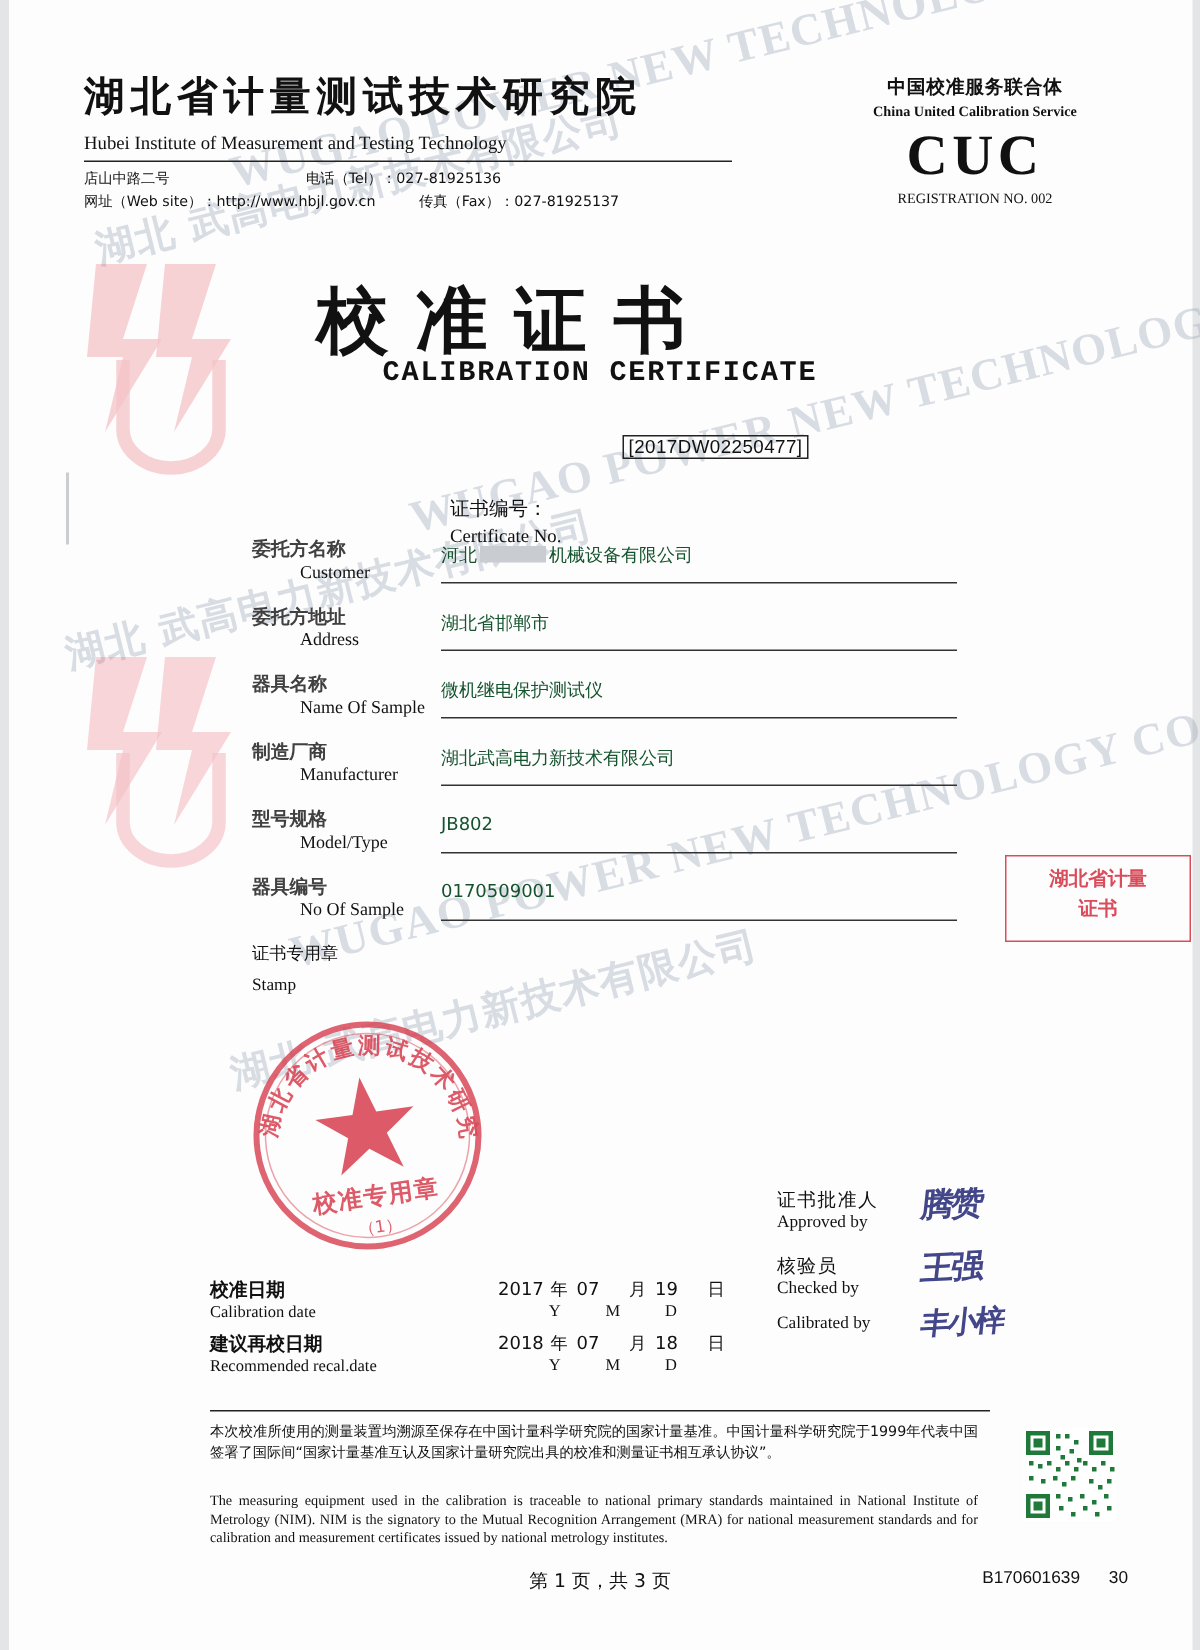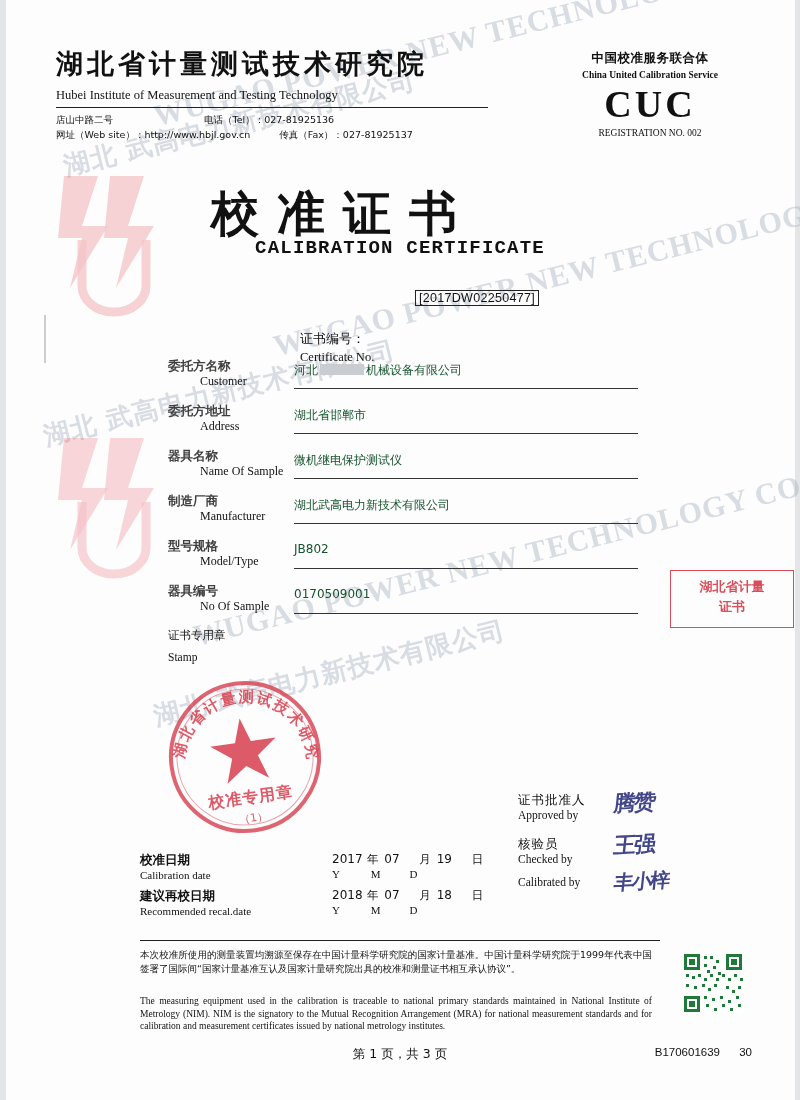--- a/index.html
+++ b/index.html
@@ -295,20 +295,21 @@
     font-size: 12px;
     color: #111;
     white-space: nowrap;
   }
   .dfields .ymd {
     font-family: "Liberation Serif", serif;
     font-size: 11px;
     display: block;
     margin-top: 1px;
     letter-spacing: 0;
+    text-align: center;
   }
   .dnum { display: inline-block; min-width: 34px; text-align: left; }
   .dsep { margin: 0 2px 0 1px; font-size: 11.5px; }
 
   
   .signs {
     position: absolute;
     top: 792px;
     left: 518px;
     width: 250px;

